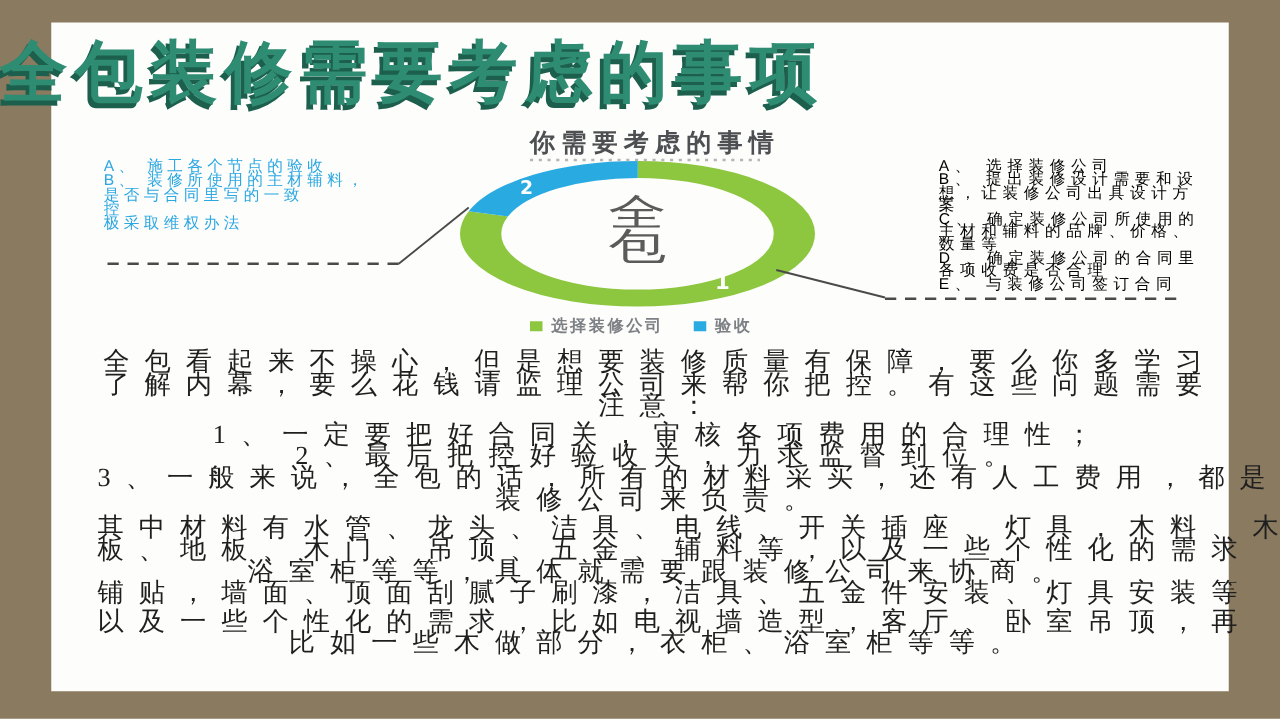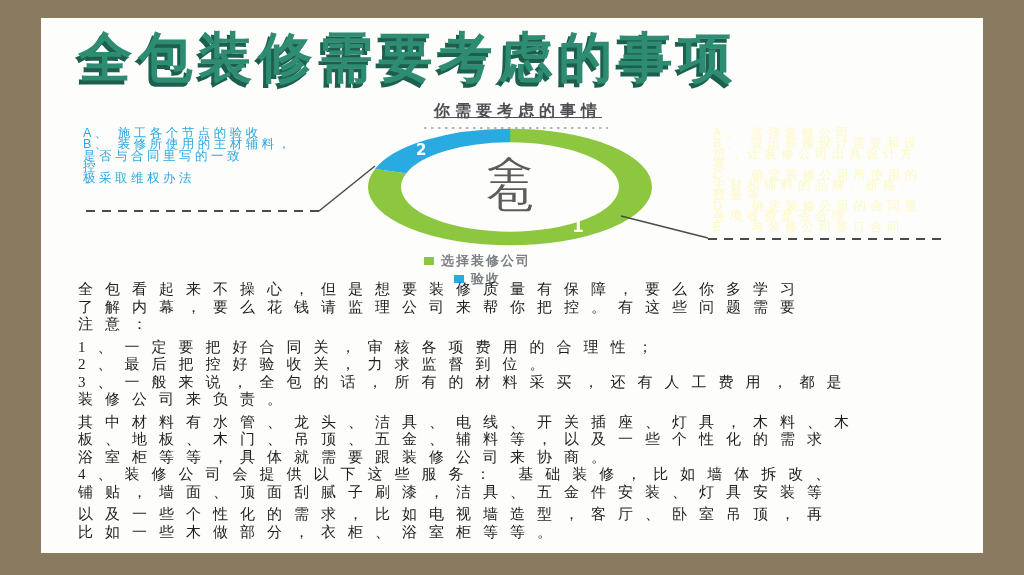--- a/index.html
+++ b/index.html
@@ -6,64 +6,63 @@
   body{
     width:1024px;height:575px;position:relative;overflow:hidden;
     background:#8a7a60;
     font-family:"Liberation Sans","DejaVu Sans",sans-serif;
   }
   .card{
     position:absolute;left:41px;top:18px;width:942px;height:535px;
     background:#fdfdfc;
   }
   .main-title{
-    position:absolute;left:0;top:22px;width:817px;text-align:center;
+    position:absolute;left:0;top:22px;width:817px;
     font-size:54px;font-weight:bold;letter-spacing:6px;color:#2e8c72;
     text-shadow:-3px 4px 0 #1d5f4d;
     font-family:"DejaVu Sans","Liberation Sans",sans-serif;
     white-space:nowrap;
   }
   .chart-title{
-    position:absolute;left:412px;top:101px;width:212px;text-align:center;
-    font-size:16px;font-weight:bold;letter-spacing:5px;color:#4d4f52;
+    position:absolute;left:412px;top:101px;width:212px;text-align:right;
+    font-size:20px;font-weight:bold;letter-spacing:5px;color:#4d4f52;
     white-space:nowrap;
-    text-decoration:underline;
   }
   .overlay{position:absolute;left:0;top:0;pointer-events:none;}
   .overlay .solid{stroke:#4a4a4a;stroke-width:1.5;fill:none;}
   .overlay .dash{stroke:#4a4a4a;stroke-width:2;stroke-dasharray:9 7;fill:none;}
   .overlay .dots{stroke:#b5b5b5;stroke-width:2;stroke-dasharray:2.5 4.5;fill:none;}
   .donut-center{
     position:absolute;left:461px;top:157px;width:100px;text-align:center;
     font-size:44px;line-height:40px;color:#5b5b5b;
     transform:scale(1.05,0.68);transform-origin:50% 0;
     letter-spacing:2px;
   }
   .slice-label{
     position:absolute;color:#ffffff;font-weight:bold;
     font-family:"DejaVu Sans",sans-serif;
   }
   .slice-label.one{left:572px;top:216px;font-size:17px;}
   .slice-label.two{left:416px;top:141px;font-size:15px;}
   .legend{
-    position:absolute;left:424px;top:252px;display:flex;align-items:center;flex-direction:column;
+    position:absolute;left:424px;top:252px;display:flex;gap:24px;align-items:center;
   }
   .legend-item{display:flex;align-items:center;gap:7px;}
   .legend-swatch{width:10px;height:8px;display:inline-block;}
   .legend-swatch.green{background:#8dc63f;}
   .legend-swatch.blue{background:#29abe2;}
   .legend-label{font-size:13px;font-weight:bold;color:#7d8084;letter-spacing:2px;white-space:nowrap;}
   .note{position:absolute;font-size:12.5px;font-weight:normal;}
   .note div{white-space:nowrap;}
   .note-left{left:83px;top:128px;color:#2ba7e1;letter-spacing:3.5px;line-height:11.3px;}
-  .note-right{left:713px;top:128px;color:#fef9c3;letter-spacing:4.5px;line-height:10.4px;}
+  .note-right{left:751px;top:128px;color:#000000;letter-spacing:4.5px;line-height:10.4px;}
   .body-text{
     position:absolute;left:78px;top:281px;width:900px;
     font-family:"Liberation Serif","DejaVu Serif",serif;
-    font-size:15px;line-height:17.5px;letter-spacing:12px;color:#1f1f1f;
+    font-size:21px;line-height:17.5px;letter-spacing:12px;color:#1f1f1f;text-align:center;
   }
   .body-text div{white-space:nowrap;}
   .body-text .gap{margin-top:5px;}
 </style>
 </head>
 <body>
 
 <div class="card"></div>
 
 <div class="main-title">全包装修需要考虑的事项</div>
@@ -126,17 +125,16 @@
   <div>全包看起来不操心，但是想要装修质量有保障，要么你多学习</div>
   <div>了解内幕，要么花钱请监理公司来帮你把控。有这些问题需要</div>
   <div>注意：</div>
   <div class="gap">1、一定要把好合同关，审核各项费用的合理性；</div>
   <div>2、最后把控好验收关，力求监督到位。</div>
   <div>3、一般来说，全包的话，所有的材料采买，还有人工费用，都是</div>
   <div>装修公司来负责。</div>
   <div class="gap">其中材料有水管、龙头、洁具、电线、开关插座、灯具，木料、木</div>
   <div>板、地板、木门、吊顶、五金、辅料等，以及一些个性化的需求</div>
   <div>浴室柜等等，具体就需要跟装修公司来协商。</div>
-  <div>4、装修公司会提供以下这些服务： 基础装修，比如墙体拆改、</div>
   <div>铺贴，墙面、顶面刮腻子刷漆，洁具、五金件安装、灯具安装等</div>
   <div class="gap">以及一些个性化的需求，比如电视墙造型，客厅、卧室吊顶，再</div>
   <div>比如一些木做部分，衣柜、浴室柜等等。</div>
 </div>
 
 </body></html>

